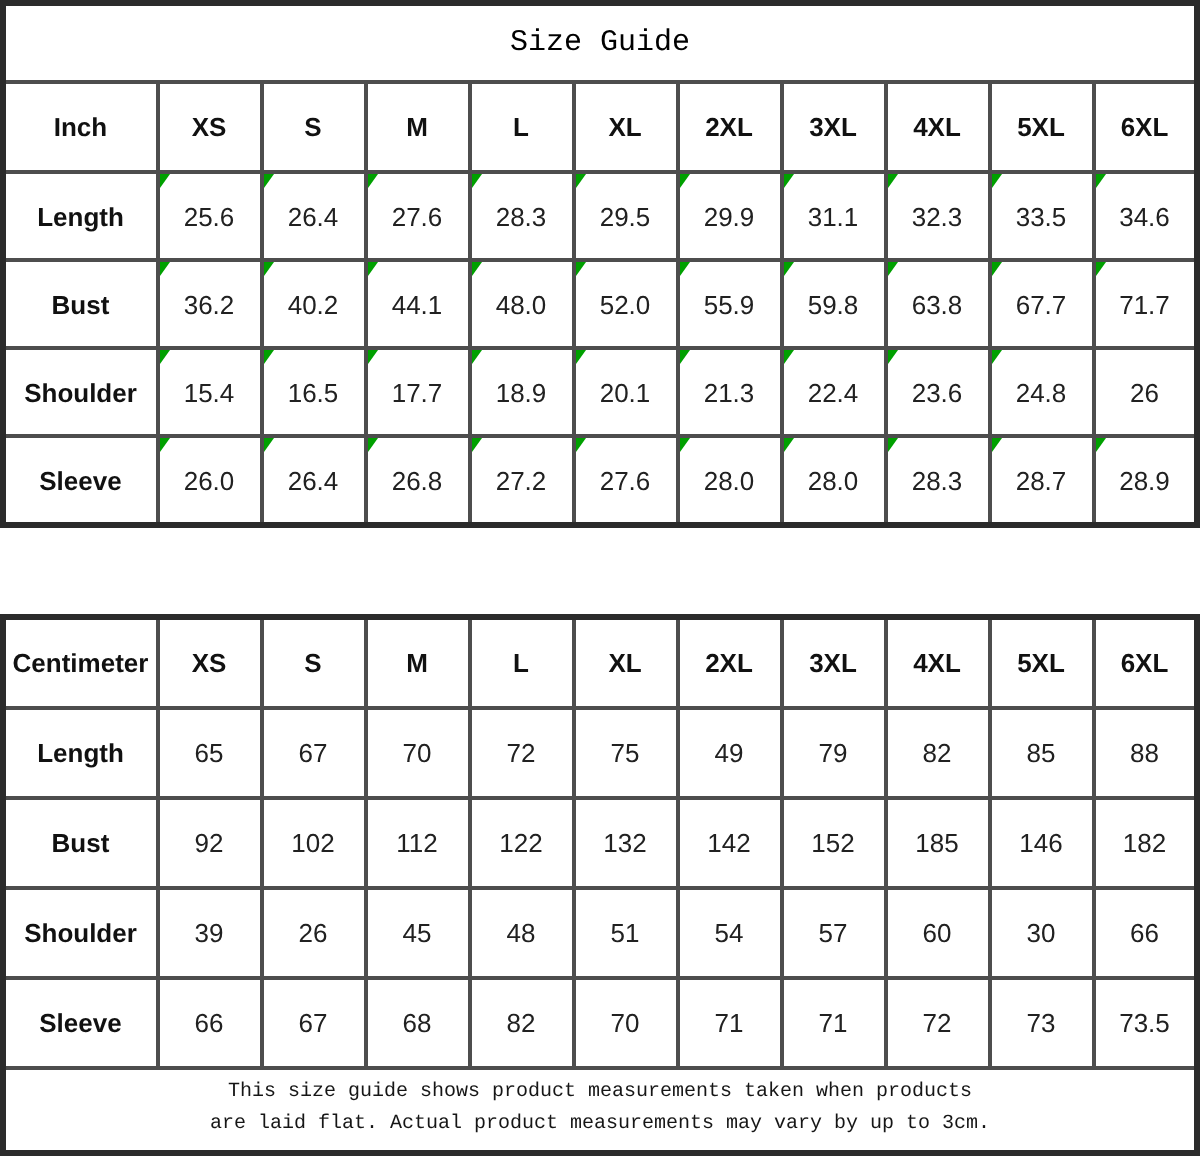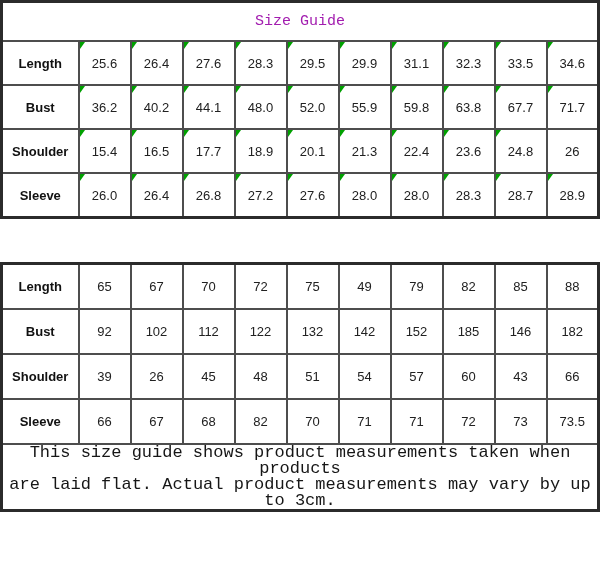--- a/index.html
+++ b/index.html
@@ -24,41 +24,41 @@
     padding:0;
     position:relative;
     overflow:hidden;
   }
   col.label-col{width:77px;}
   .title-cell{
     height:37px;
     font-family:"Liberation Mono",monospace;
     font-weight:normal;
     font-size:15px;
-    color:#a21caf;
+    color:#000000;
     letter-spacing:0px;
   }
   th.unit-cell, th.size-cell, td.row-label{
     font-weight:bold;
     font-size:13px;
     color:#111111;
   }
   tr.hdr-row th{height:43px;}
   td.val-cell{
     font-size:13px;
     color:#212121;
     font-weight:normal;
   }
   tr.data-row td{height:42px;}
   .cm tr.data-row td{height:43px;}
   .gap-band{height:43px;background:#ffffff;}
   .footer-cell{
     height:40px;
     font-family:"Liberation Mono",monospace;
-    font-size:17px;
+    font-size:10px;
     line-height:16px;
     color:#161616;
     text-align:center;
     padding-left:55px;
   }
   .corner-flag{
     position:absolute;
     top:0;left:0;
     width:0;height:0;
     border-top:7px solid #00a000;
@@ -74,20 +74,33 @@
     <colgroup>
         <col class="label-col">
         <col span="10">
       </colgroup>
     <tbody>
       <tr>
         <td class="title-cell" colspan="11">Size Guide</td>
       </tr>
     </tbody>
     <tbody>
+        <tr class="hdr-row">
+          <th class="unit-cell">Inch</th>
+          <th class="size-cell">XS</th>
+          <th class="size-cell">S</th>
+          <th class="size-cell">M</th>
+          <th class="size-cell">L</th>
+          <th class="size-cell">XL</th>
+          <th class="size-cell">2XL</th>
+          <th class="size-cell">3XL</th>
+          <th class="size-cell">4XL</th>
+          <th class="size-cell">5XL</th>
+          <th class="size-cell">6XL</th>
+        </tr>
         <tr class="data-row">
           <td class="row-label">Length</td>
           <td class="val-cell"><span class="corner-flag" style="border-top-color: rgb(0, 160, 0);"></span>25.6</td>
           <td class="val-cell"><span class="corner-flag" style="border-top-color: rgb(0, 160, 0);"></span>26.4</td>
           <td class="val-cell"><span class="corner-flag" style="border-top-color: rgb(0, 160, 0);"></span>27.6</td>
           <td class="val-cell"><span class="corner-flag" style="border-top-color: rgb(0, 160, 0);"></span>28.3</td>
           <td class="val-cell"><span class="corner-flag" style="border-top-color: rgb(0, 160, 0);"></span>29.5</td>
           <td class="val-cell"><span class="corner-flag" style="border-top-color: rgb(0, 160, 0);"></span>29.9</td>
           <td class="val-cell"><span class="corner-flag" style="border-top-color: rgb(0, 160, 0);"></span>31.1</td>
           <td class="val-cell"><span class="corner-flag" style="border-top-color: rgb(0, 160, 0);"></span>32.3</td>
@@ -137,20 +150,33 @@
   </table>
 
   <div class="gap-band"></div>
 
   <table class="grid cm">
     <colgroup>
         <col class="label-col">
         <col span="10">
       </colgroup>
     <tbody>
+        <tr class="hdr-row">
+          <th class="unit-cell">Centimeter</th>
+          <th class="size-cell">XS</th>
+          <th class="size-cell">S</th>
+          <th class="size-cell">M</th>
+          <th class="size-cell">L</th>
+          <th class="size-cell">XL</th>
+          <th class="size-cell">2XL</th>
+          <th class="size-cell">3XL</th>
+          <th class="size-cell">4XL</th>
+          <th class="size-cell">5XL</th>
+          <th class="size-cell">6XL</th>
+        </tr>
         <tr class="data-row">
           <td class="row-label">Length</td>
           <td class="val-cell">65</td>
           <td class="val-cell">67</td>
           <td class="val-cell">70</td>
           <td class="val-cell">72</td>
           <td class="val-cell">75</td>
           <td class="val-cell">49</td>
           <td class="val-cell">79</td>
           <td class="val-cell">82</td>
@@ -173,21 +199,21 @@
         <tr class="data-row">
           <td class="row-label">Shoulder</td>
           <td class="val-cell">39</td>
           <td class="val-cell">26</td>
           <td class="val-cell">45</td>
           <td class="val-cell">48</td>
           <td class="val-cell">51</td>
           <td class="val-cell">54</td>
           <td class="val-cell">57</td>
           <td class="val-cell">60</td>
-          <td class="val-cell">43</td>
+          <td class="val-cell">30</td>
           <td class="val-cell">66</td>
         </tr>
         <tr class="data-row">
           <td class="row-label">Sleeve</td>
           <td class="val-cell">66</td>
           <td class="val-cell">67</td>
           <td class="val-cell">68</td>
           <td class="val-cell">82</td>
           <td class="val-cell">70</td>
           <td class="val-cell">71</td>

